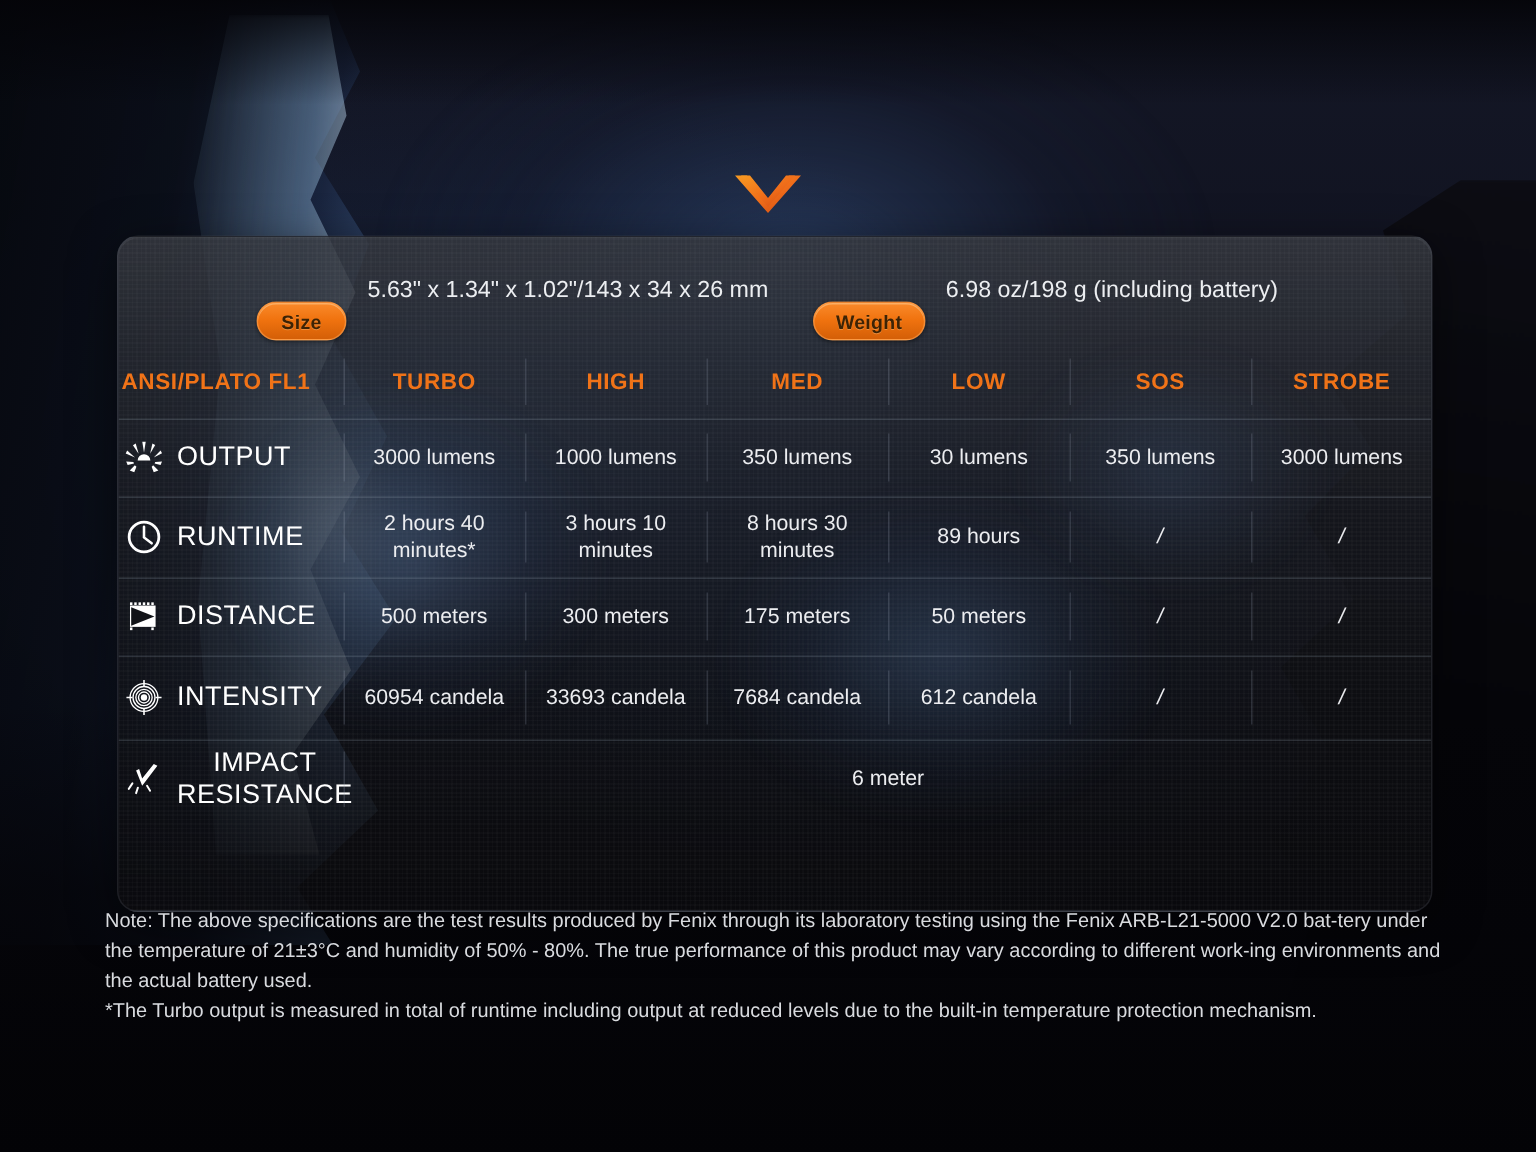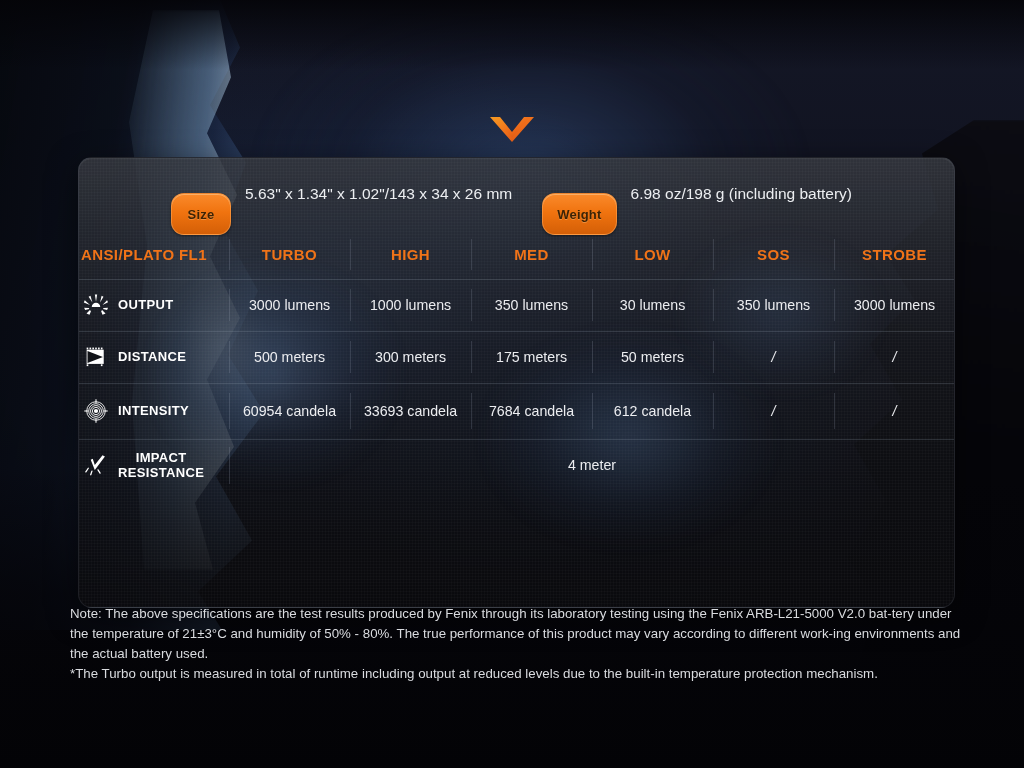--- a/index.html
+++ b/index.html
@@ -134,21 +134,21 @@
   .panel-inner { position: relative; z-index: 3; }
 
   
   .sw-row {
     display: flex; align-items: center;
     height: 72px;
     padding-left: 92px;
   }
   .pill {
     display: inline-flex; align-items: center; justify-content: center;
-    min-width: 60px; height: 42px;
+    min-width: 60px; height: 26px;
     padding: 12px 14px;
     border-radius: 13px;
     background: linear-gradient(180deg, #fa8a2b 0%, #f0730f 46%, #d45f07 100%);
     border: 1px solid rgba(255,170,90,0.5);
     color: #3d2305;
     font-size: 13px; font-weight: bold;
     letter-spacing: 0.2px;
     box-shadow: 0 1px 3px rgba(0,0,0,0.45), inset 0 1px 0 rgba(255,220,170,0.45);
     text-shadow: 0 1px 0 rgba(255,205,150,0.35);
     white-space: nowrap;
@@ -217,22 +217,22 @@
 
   td.lbl {
     text-align: left;
     padding-left: 14px;
   }
   .lbl-in {
     display: flex; align-items: center; gap: 9px;
   }
   .lbl-txt {
     color: #ffffff;
-    font-size: 13px;
-    font-weight: bold;
+    font-size: 18px;
+    font-weight: normal;
     letter-spacing: 0.35px;
     line-height: 1.18;
     white-space: pre-line;
   }
   .ic { width: 26px; height: 26px; flex: 0 0 26px; display:block; }
   .slash { color: #e8e9ec; font-size: 14px; font-style: italic; }
 
   
   .note {
     position: absolute;
@@ -331,20 +331,40 @@
               </div>
             </td>
             <td class="vdiv">3000 lumens</td>
             <td class="vdiv">1000 lumens</td>
             <td class="vdiv">350 lumens</td>
             <td class="vdiv">30 lumens</td>
             <td class="vdiv">350 lumens</td>
             <td class="vdiv">3000 lumens</td>
           </tr>
 
+          <tr class="r-run">
+            <td class="lbl">
+              <div class="lbl-in">
+                <svg class="ic" viewBox="0 0 32 32">
+                  <circle cx="16" cy="16" r="12.2" fill="none" stroke="#ffffff" stroke-width="2.3"></circle>
+                  <path d="M16 7.6 V16.4 L22.3 21.2" fill="none" stroke="#ffffff" stroke-width="2.1" stroke-linecap="round"></path>
+                </svg>
+                <span class="lbl-txt">RUNTIME</span>
+              </div>
+            </td>
+            <td class="vdiv">2 hours
+40 minutes*</td>
+            <td class="vdiv">3 hours
+10 minutes</td>
+            <td class="vdiv">8 hours
+30 minutes</td>
+            <td class="vdiv">89 hours</td>
+            <td class="vdiv slash">/</td>
+            <td class="vdiv slash">/</td>
+          </tr>
 
           <tr class="r-dist">
             <td class="lbl">
               <div class="lbl-in">
                 <svg class="ic" viewBox="0 0 32 32">
                   <rect x="4.5" y="7" width="21" height="17.5" fill="#ffffff"></rect>
                   <path d="M5.5 8.5 L24.5 16 L5.5 23.5 Z" fill="#111318"></path>
                   <g fill="#ffffff">
                     <rect x="4.5" y="4.4" width="2" height="2.2"></rect>
                     <rect x="8.0" y="4.4" width="2" height="2.2"></rect>
@@ -408,21 +428,21 @@
                   <g stroke="#ffffff" stroke-width="1.6" stroke-linecap="round">
                     <line x1="6.5" y1="20.0" x2="3.5" y2="24.5"></line>
                     <line x1="11.0" y1="23.5" x2="9.5" y2="28.0"></line>
                     <line x1="18.5" y1="22.0" x2="21.0" y2="26.0"></line>
                   </g>
                 </svg>
                 <span class="lbl-txt">IMPACT
 RESISTANCE</span>
               </div>
             </td>
-            <td class="vdiv-full" colspan="6">4 meter</td>
+            <td class="vdiv-full" colspan="6">6 meter</td>
           </tr>
 
 
         </tbody>
       </table>
     </div>
   </div>
 
   <div class="note">
     <p>Note: The above specifications are the test results produced by Fenix through its laboratory testing using the Fenix ARB-L21-5000 V2.0 bat-tery under the temperature of 21±3°C and humidity of 50% - 80%. The true performance of this product may vary according to different work-ing environments and the actual battery used.</p>

